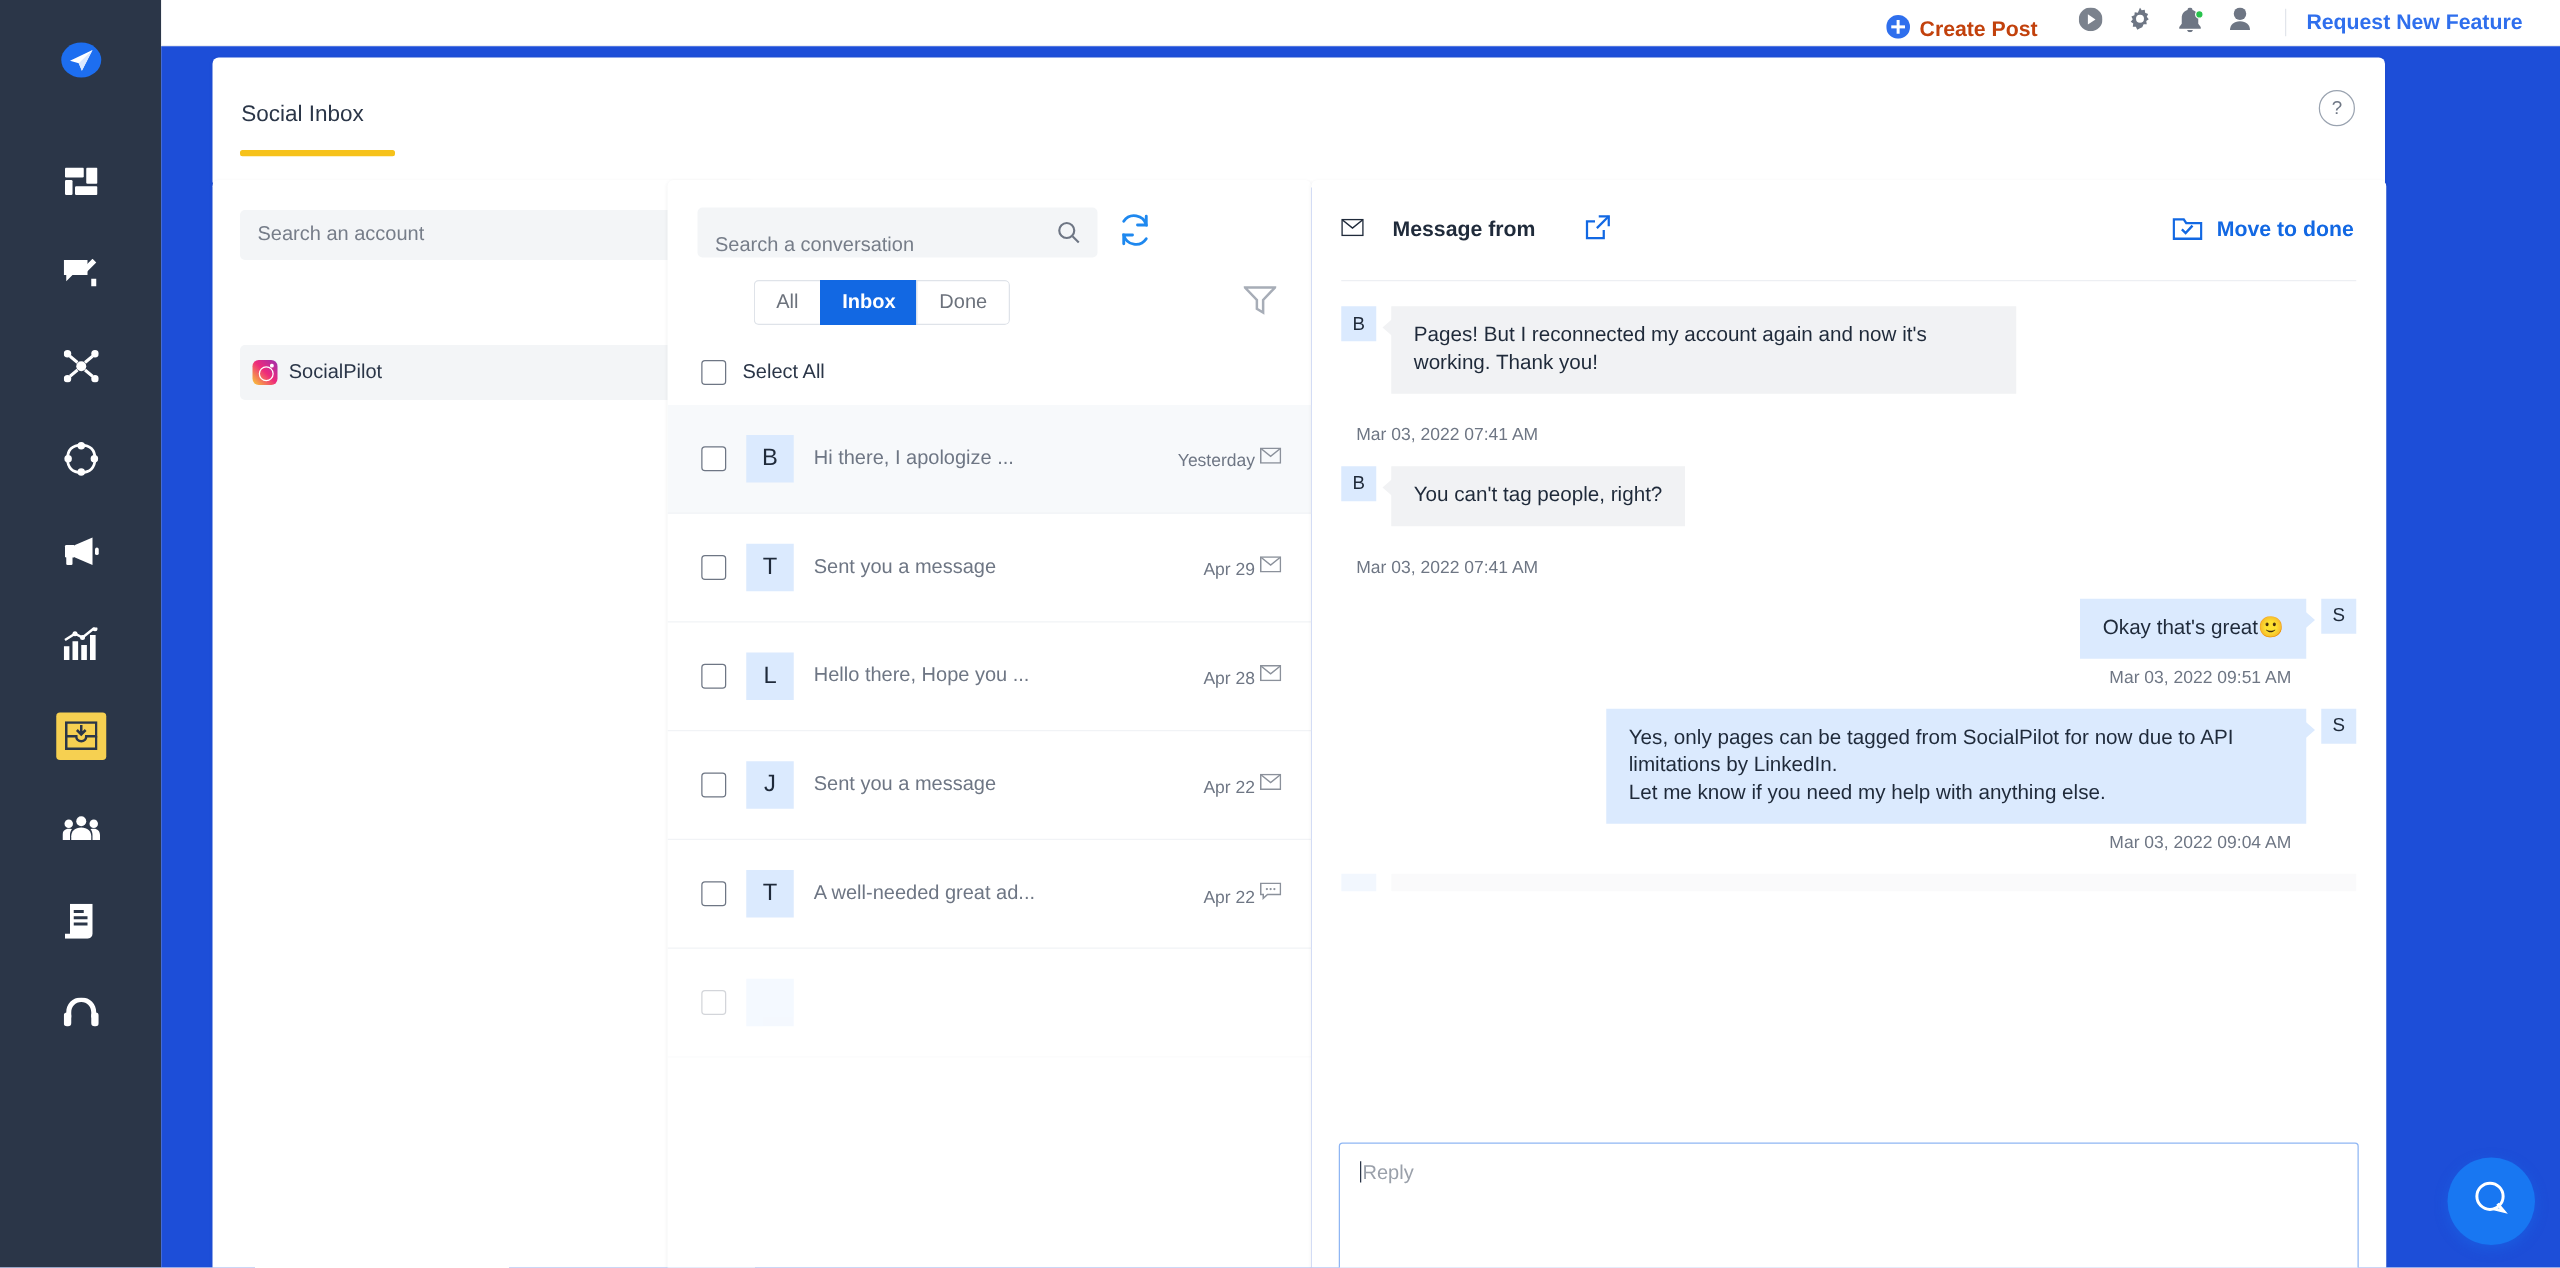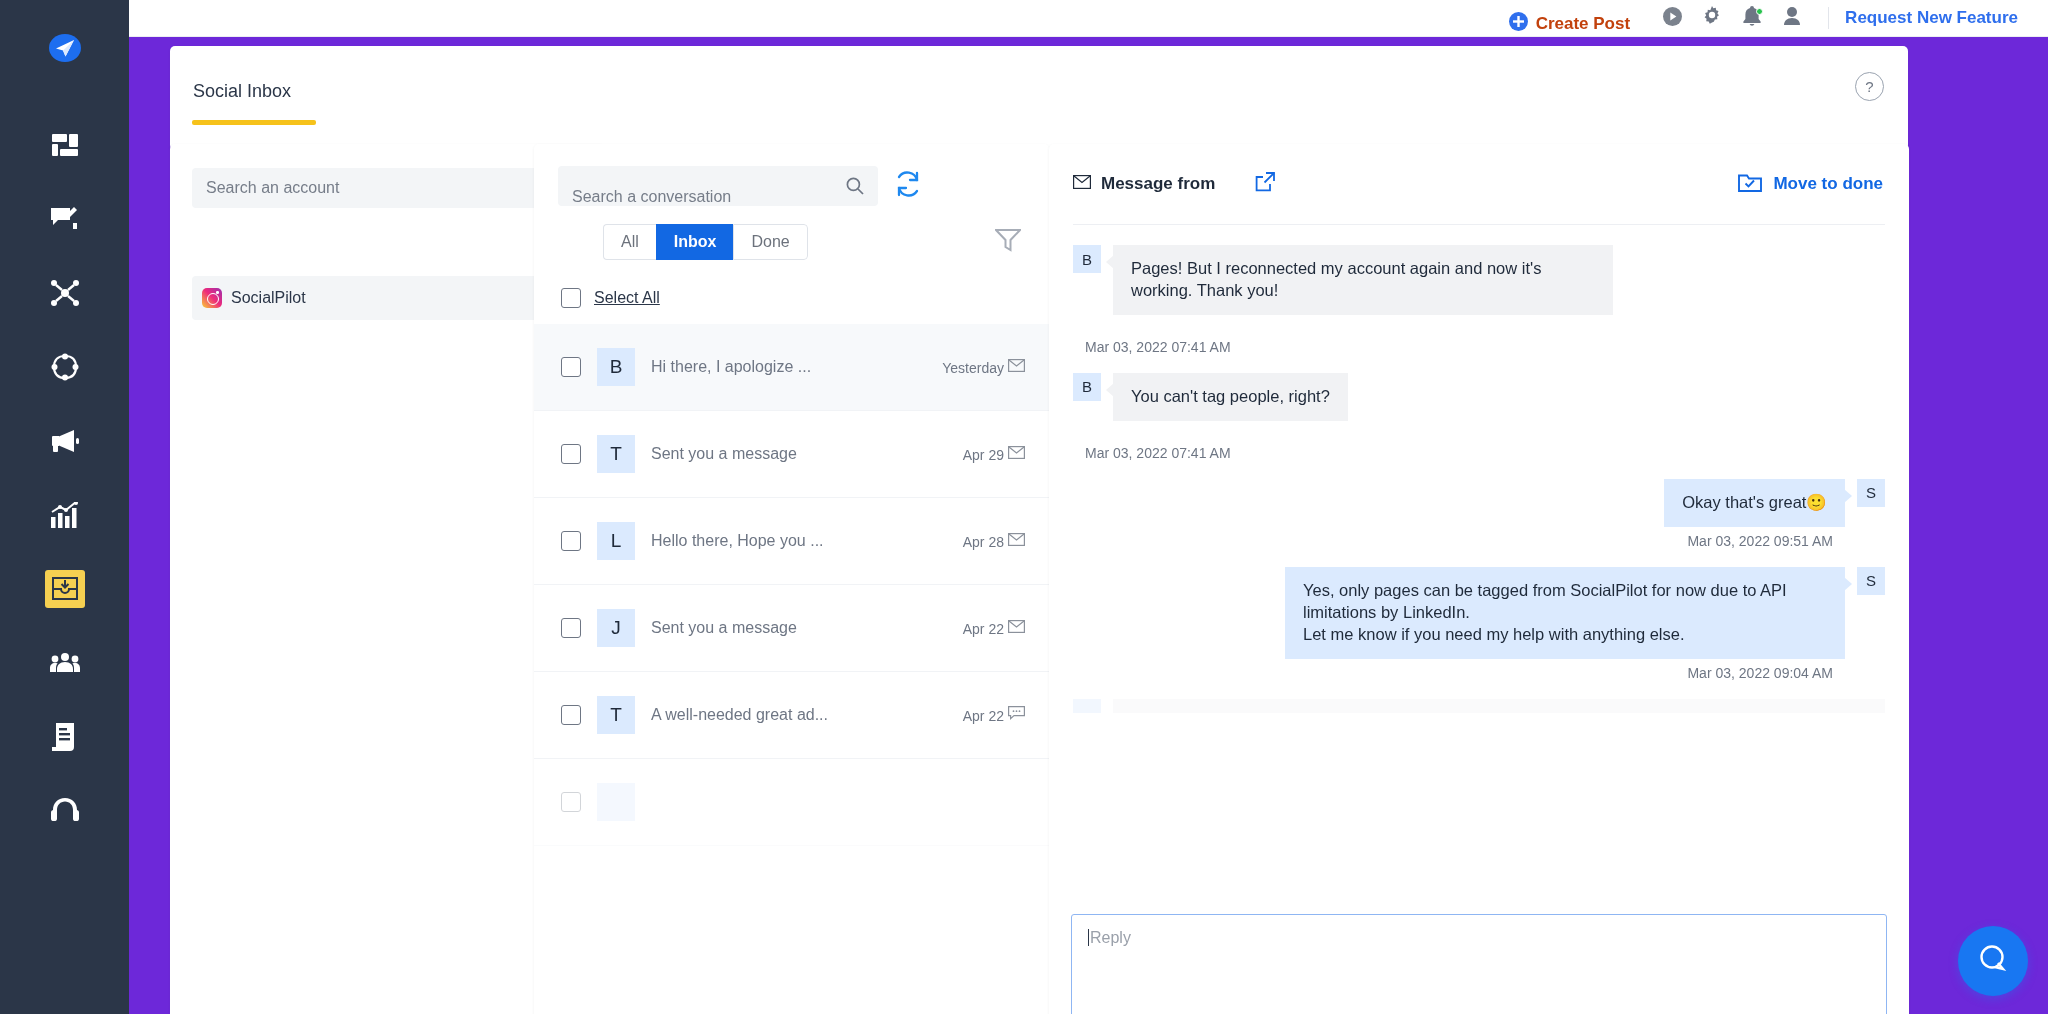--- a/index.html
+++ b/index.html
@@ -66,21 +66,21 @@
   .notif-dot {
     position: absolute; top: 8px; right: 9px;
     width: 7px; height: 7px; border-radius: 50%;
     background: #27c24c; border: 1px solid #fff;
   }
 
   
   .page {
     position: absolute; left: 129px; top: 37px;
     width: 1919px; height: 977px;
-    background: #6d28d9;
+    background: #1d4ed8;
   }
 
   
   .title-card {
     position: absolute; left: 41px; top: 9px;
     width: 1738px; height: 104px;
     background: #fff; border-radius: 5px;
     box-shadow: 0 1px 3px rgba(40,50,70,.07);
   }
   .title-text {
@@ -185,21 +185,21 @@
   .filter-btn { cursor: pointer; padding-right: 4px; }
 
   .select-all-row {
     display: flex; align-items: center; gap: 13px;
     margin-top: 28px; padding-left: 3px;
   }
   .cbox {
     width: 20px; height: 20px; border: 1.6px solid #6e7684;
     border-radius: 3px; background: #fff; cursor: pointer; flex: none;
   }
-  .select-all-label { font-size: 16px; color: #2b3648; text-decoration: underline; }
+  .select-all-label { font-size: 16px; color: #2b3648; }
 
   .conv-list { margin-top: 16px; }
   .conv-item {
     position: relative; height: 87px;
     display: flex; align-items: center; gap: 16px;
     padding: 0 24px 0 27px; cursor: pointer;
     border-bottom: 1px solid #f1f3f6;
   }
   .conv-item.active { background: #f7f9fb; }
   .avatar-sq {
@@ -229,21 +229,21 @@
     width: 860px; height: 880px;
     background: #fff; border-radius: 5px;
     box-shadow: 0 1px 3px rgba(40,50,70,.07);
     overflow: hidden;
   }
   .msg-head {
     display: flex; align-items: center;
     padding: 27px 24px 0 24px; gap: 16px;
   }
   .msg-from {
-    display: flex; align-items: center; gap: 10px;
+    display: flex; align-items: center; gap: 23px;
     font-size: 17px; color: #1f2a3a; font-weight: 600;
   }
   .ext-link { cursor: pointer; margin-left: 24px; display:flex; }
   .move-done {
     margin-left: auto; display: flex; align-items: center; gap: 11px;
     color: #1268e3; font-size: 17px; font-weight: 600; cursor: pointer;
     padding-right: 2px;
   }
   .msg-divider {
     height: 1px; background: #edeff3; margin: 27px 24px 0 24px;

